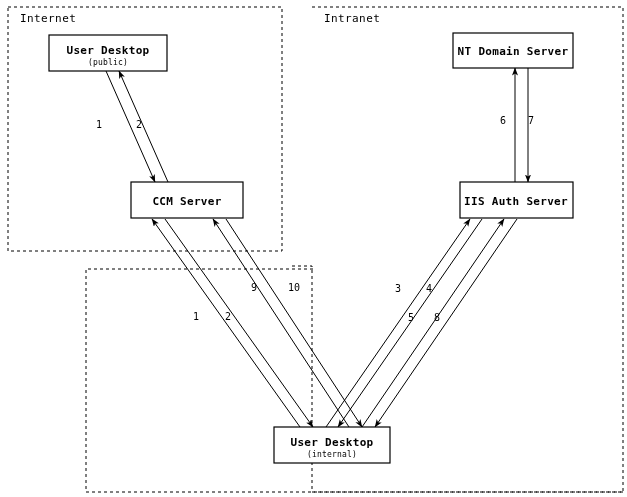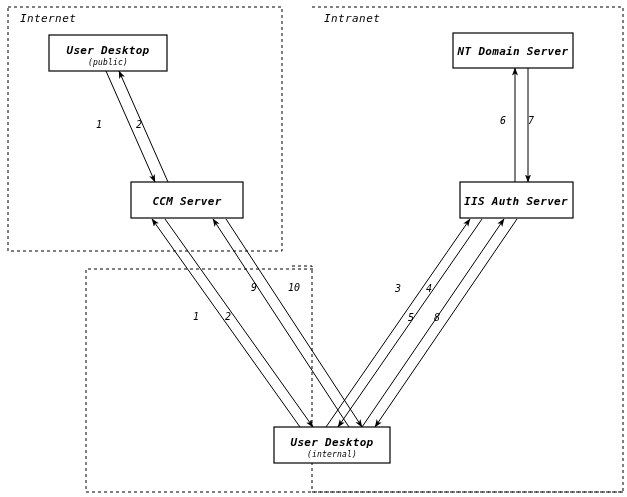--- a/index.html
+++ b/index.html
@@ -7,21 +7,20 @@
     padding: 0;
     background: #ffffff;
   }
   #diagram-root {
     position: relative;
     width: 627px;
     height: 497px;
     background: #ffffff;
     font-family: "DejaVu Sans Mono", "Liberation Mono", monospace;
     overflow: hidden;
-    font-style: italic;
   }
   #diagram-svg {
     position: absolute;
     left: 0;
     top: 0;
     width: 627px;
     height: 497px;
   }
   .zone-label {
     font-family: "DejaVu Sans Mono", "Liberation Mono", monospace;

